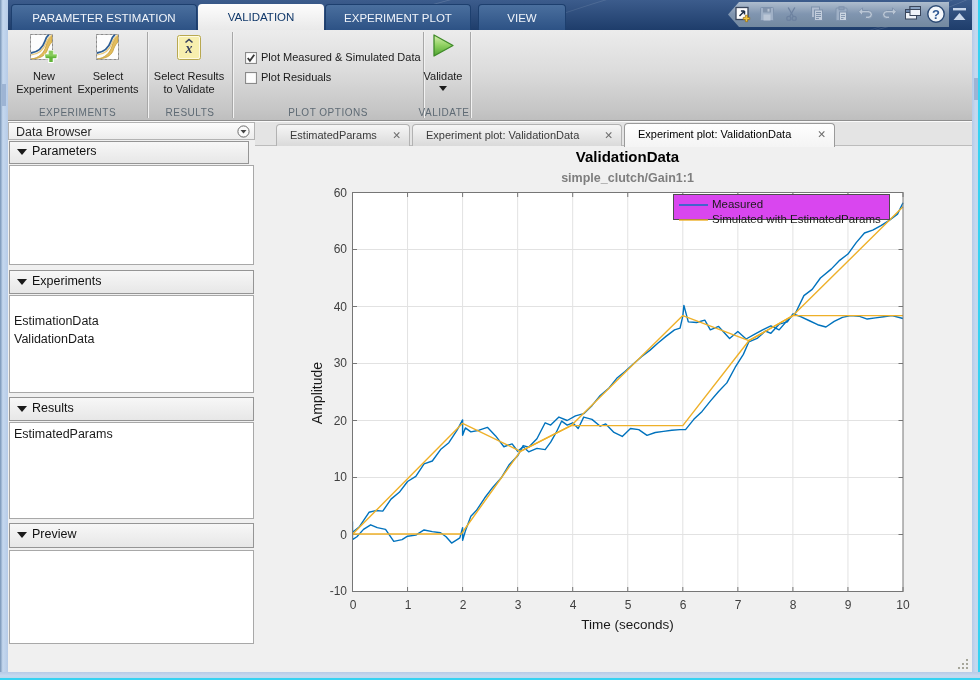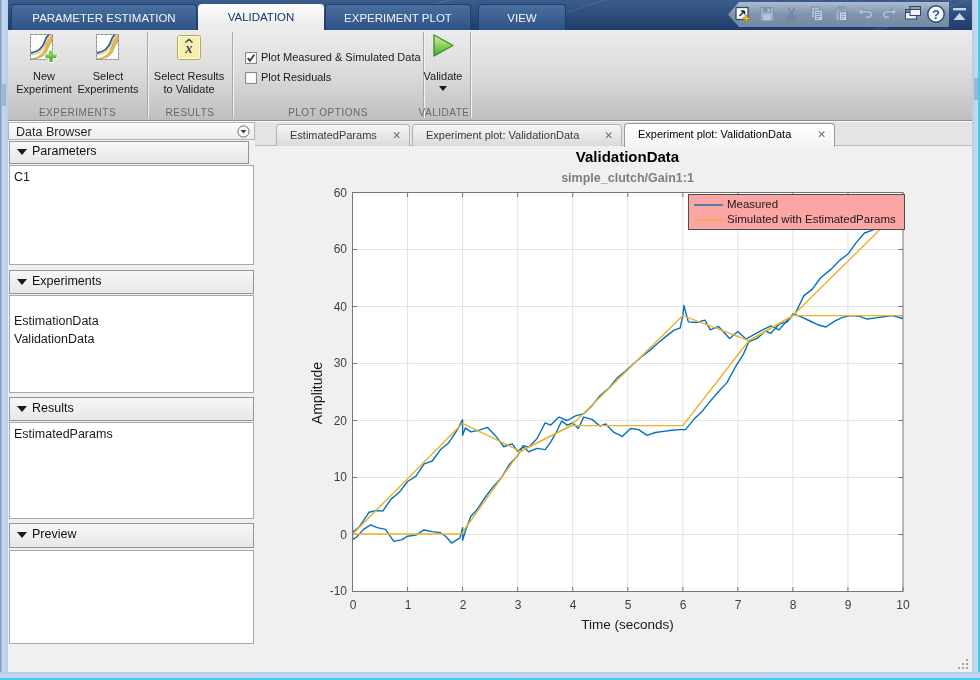--- a/index.html
+++ b/index.html
@@ -150,21 +150,20 @@
 <svg class="abs" style="left:228px;top:2px" width="13" height="13" viewBox="0 0 13 13">
       <circle cx="6.5" cy="6.5" r="5.6" fill="#fafafa" stroke="#6a6a6a"></circle>
       <path d="M3.5 5 L6.5 8.5 L9.5 5 Z" fill="#444"></path>
     </svg>
 </div>
 <div style="position:absolute;left:9px;top:141px;width:240px;height:23px;background:linear-gradient(#f7f7f7,#e7e7e7);border:1px solid #959595;box-sizing:border-box">
 <span style="position:absolute;left:7px;top:7px;width:0;height:0;border:5px solid transparent;border-top:6px solid #1a1a1a;border-bottom:none"></span>
 <span style="position:absolute;left:22px;top:2px;font-size:12.5px;color:#111">Parameters</span>
   </div>
 <div style="position:absolute;left:9px;top:165px;width:245px;height:100px;background:#fff;border:1px solid #a8a8a8;box-sizing:border-box;font-size:12.5px;color:#1a1a1a;padding:2px 0 0 4px;overflow:hidden">
-    <div style="height:18px;line-height:18px">C1</div>
   </div>
 <div style="position:absolute;left:9px;top:270px;width:245px;height:24px;background:linear-gradient(#f7f7f7,#e7e7e7);border:1px solid #959595;box-sizing:border-box">
 <span style="position:absolute;left:7px;top:8px;width:0;height:0;border:5px solid transparent;border-top:6px solid #1a1a1a;border-bottom:none"></span>
 <span style="position:absolute;left:22px;top:3px;font-size:12.5px;color:#111">Experiments</span>
   </div>
 <div style="position:absolute;left:9px;top:295px;width:245px;height:98px;background:#fff;border:1px solid #a8a8a8;box-sizing:border-box;font-size:12.5px;color:#1a1a1a;padding:16px 0 0 4px;overflow:hidden">
     <div style="height:18px;line-height:18px">EstimationData</div>
     <div style="height:18px;line-height:18px">ValidationData</div>
   </div>
 <div style="position:absolute;left:9px;top:397px;width:245px;height:24px;background:linear-gradient(#f7f7f7,#e7e7e7);border:1px solid #959595;box-sizing:border-box">
@@ -269,21 +268,21 @@
       <line x1="551" y1="0.5" x2="546.5" y2="0.5"></line>
     </g>
 <g fill="none" stroke-width="1.4" stroke-linejoin="round">
 <polyline stroke="#0072bd" points="0.5,340.22 7.11,335.09 17.01,320.27 23.62,318.56 30.78,319.13 39.03,307.16 47.29,300.32 55.55,289.49 63.81,284.36 72.06,271.82 80.32,268.97 88.58,257.57 96.84,250.73 105.09,238.19 110.6,227.93 110.6,243.32 113.35,235.91 118.86,239.9 127.11,238.19 135.37,235.34 143.63,243.89 151.89,254.72 160.14,251.87 165.65,259.28 171.16,254.72 176.66,259.85 184.92,256.43 193.17,257.57 198.68,250.16 204.19,240.47 209.69,229.07 215.19,233.06 220.7,230.78 226.2,236.48 231.71,225.08 239.97,227.36 248.22,234.2 253.73,231.92 261.99,240.47 270.25,244.46 278.5,236.48 286.76,237.62 295.02,243.32 303.27,240.47 311.53,239.33 319.79,238.19 328.05,237.62 333.55,237.62 341.81,227.36 350.07,219.38 358.32,209.12 366.58,199.43 374.84,190.88 383.1,175.49 391.35,162.38 396.86,149.84 405.12,146.42 413.38,139.01 418.88,141.29 427.14,132.17 435.39,129.89 440.9,121.91 449.16,124.76 457.42,128.75 465.67,132.74 473.93,135.02 482.19,129.32 490.44,125.33 498.7,123.62 506.96,124.19 515.22,127.04 523.48,125.9 531.73,124.76 539.99,123.62 551.0,126.47"></polyline>
 <polyline stroke="#0072bd" points="0.5,329.39 0.5,347.63 4.9,344.78 11.51,337.37 18.67,332.81 25.27,335.66 33.53,337.37 41.79,349.34 50.05,347.63 55.55,344.21 63.81,343.07 72.06,337.94 80.32,339.65 88.58,340.79 94.08,344.78 99.59,351.05 107.85,345.92 110.6,335.66 110.6,348.2 113.35,339.08 118.86,324.26 124.36,318.56 132.62,306.02 140.88,295.19 149.13,286.07 157.39,272.39 165.65,263.84 171.16,253.58 176.66,255.29 184.92,246.74 193.17,230.78 198.68,233.06 206.94,225.08 215.19,228.5 223.45,223.94 231.71,221.66 239.97,213.68 248.22,203.42 256.48,196.58 264.74,186.32 273.0,179.48 281.25,172.07 289.51,164.66 297.77,158.39 306.03,150.98 314.28,144.14 322.54,137.87 328.05,136.16 330.8,124.19 331.9,113.36 336.3,129.89 344.56,130.46 352.82,128.18 358.32,137.87 366.58,134.45 377.59,146.42 385.85,139.58 394.11,146.99 402.36,142.43 410.62,137.87 418.88,133.88 427.14,137.87 435.39,128.18 443.65,120.77 451.91,103.67 460.17,97.4 468.42,86.0 479.43,76.88 487.69,68.33 495.95,62.06 504.21,50.66 512.47,40.97 520.72,38.12 528.98,33.56 537.24,28.43 545.5,22.16 551.0,10.76"></polyline>
 <polyline stroke="#eeb029" points="0.5,342.22 110.6,231.35 168.4,259.28 219.05,233.63 330.8,233.63 396.86,148.7 440.9,123.62 551.0,123.62"></polyline>
 <polyline stroke="#eeb029" points="0.5,341.93 109.5,341.93 111.7,338.51 168.4,259.28 219.05,233.63 330.8,123.62 396.86,148.7 440.9,123.62 551.0,14.75"></polyline>
 </g>
 <rect x="0.5" y="0.5" width="550.5" height="399" fill="none" stroke="#767676" stroke-width="1"></rect>
 </svg>
-<div style="position:absolute;left:688px;top:194px;width:217px;height:36px;background:#fca5a5;border:1px solid #4e4e4e;box-sizing:border-box;z-index:2">
+<div style="position:absolute;left:673px;top:194px;width:217px;height:26px;background:#d946ef;border:1px solid #4e4e4e;box-sizing:border-box;z-index:2">
 <svg style="position:absolute;left:0;top:0" width="215" height="34">
 <line x1="5" y1="10" x2="34" y2="10" stroke="#0072bd" stroke-width="1.4"></line>
 <line x1="5" y1="25" x2="34" y2="25" stroke="#eeb029" stroke-width="1.4"></line>
 </svg>
 <span style="position:absolute;left:38px;top:3px;font-size:11.5px;color:#1a1a1a">Measured</span>
 <span style="position:absolute;left:38px;top:18px;font-size:11.5px;color:#1a1a1a">Simulated with EstimatedParams</span>
 </div>
 <div style="position:absolute;left:338px;top:598px;width:30px;text-align:center;font-size:12px;color:#3f3f3f">0</div>
 <div style="position:absolute;left:393px;top:598px;width:30px;text-align:center;font-size:12px;color:#3f3f3f">1</div>
 <div style="position:absolute;left:448px;top:598px;width:30px;text-align:center;font-size:12px;color:#3f3f3f">2</div>

